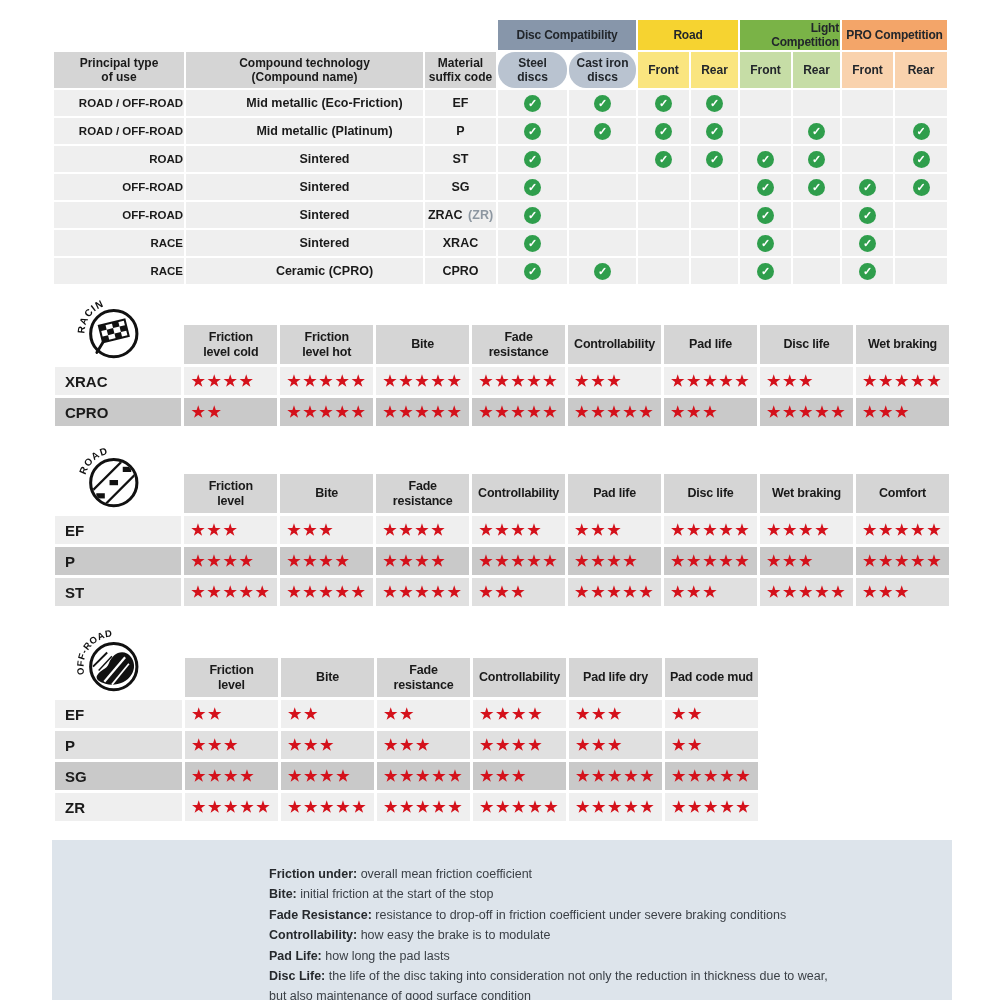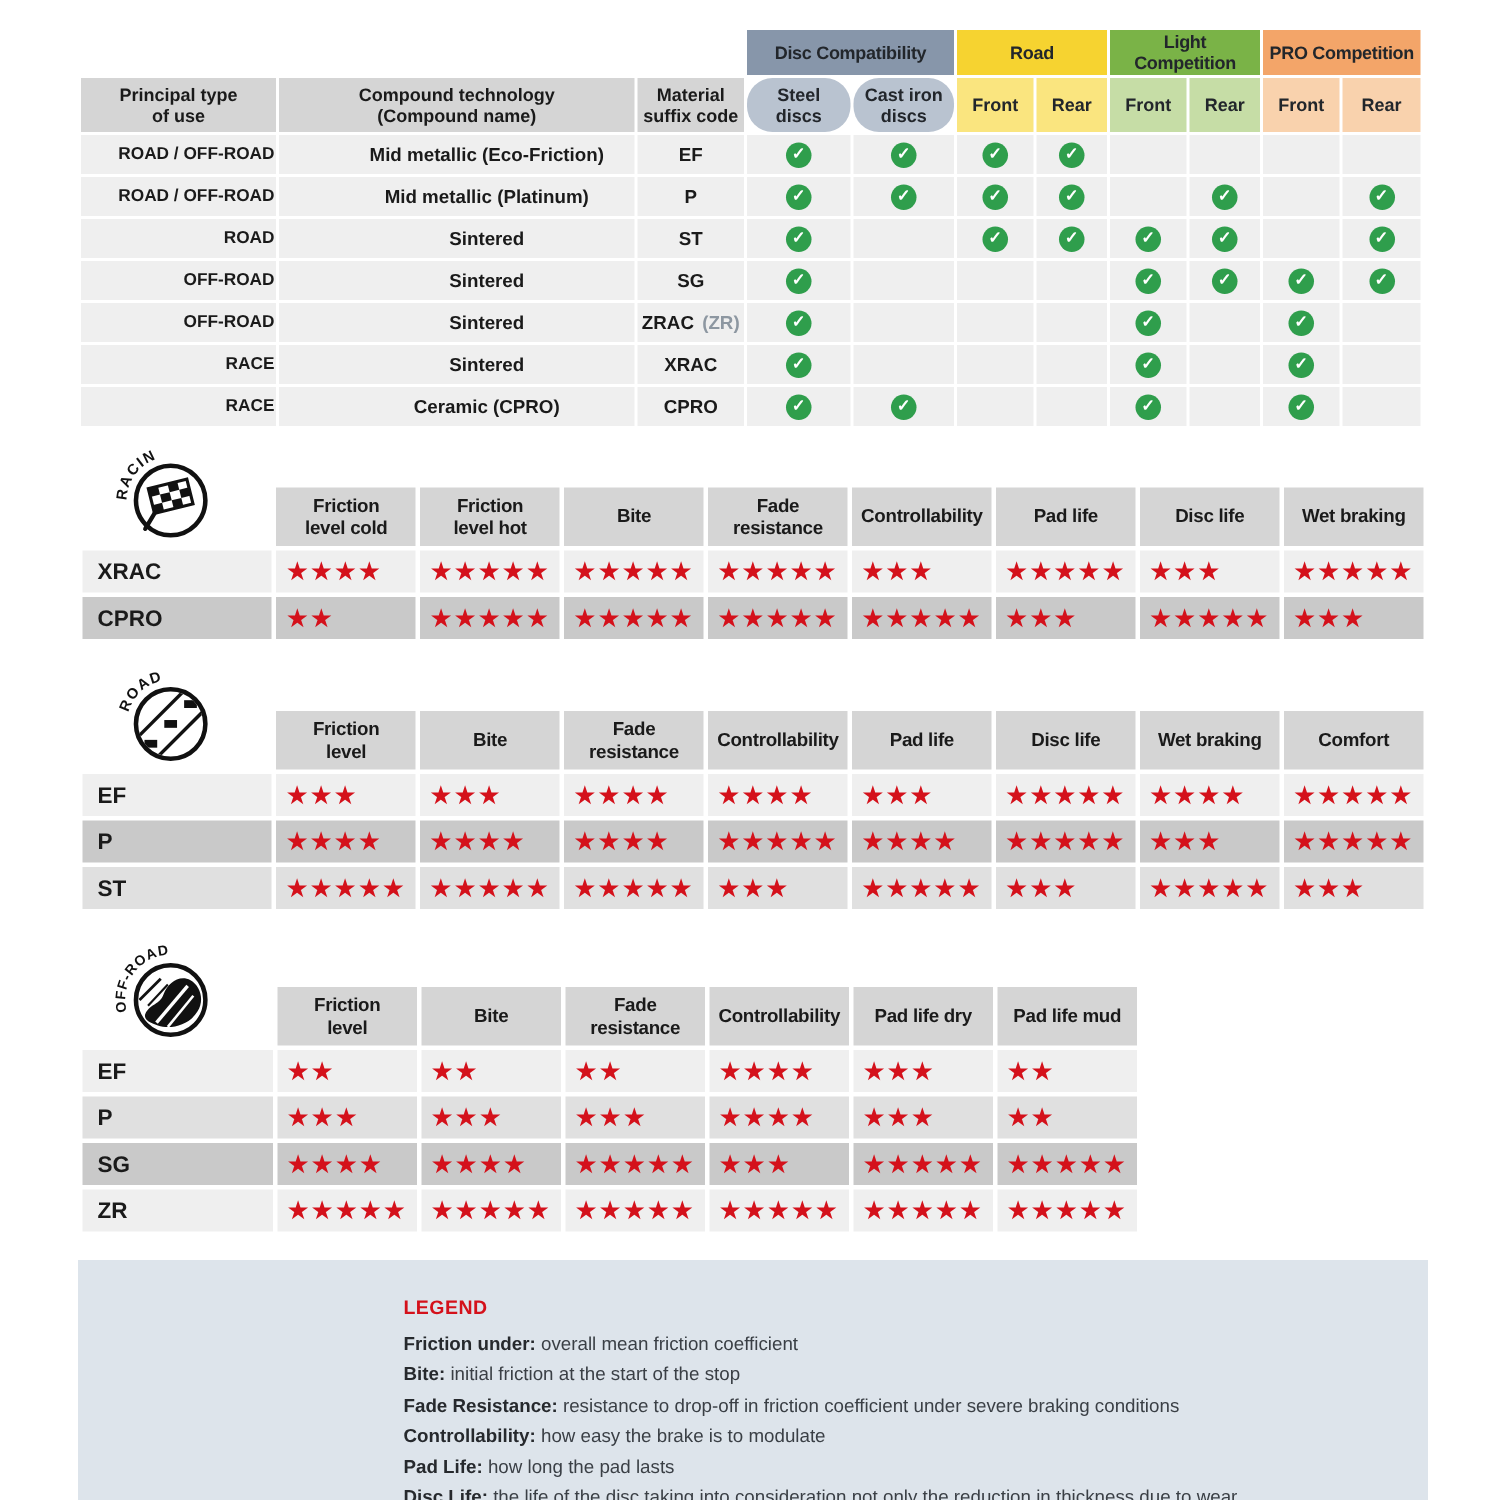--- a/index.html
+++ b/index.html
@@ -9,21 +9,21 @@
   table{border-collapse:separate;table-layout:fixed;}
   td{vertical-align:middle;text-align:center;font-weight:bold;overflow:hidden;}
 
   
   table.compat{border-spacing:2px;margin-top:16px;}
   .compat td{height:24px;font-size:12px;}
   .compat .corner-blank{background:transparent;}
   .compat .group{height:20px;font-size:12px;letter-spacing:-0.2px;color:#22262b;}
   .g-disc{background:var(--slate-header);}
   .g-road{background:var(--road-yellow);}
-  .g-light{background:var(--lc-green);}
+  .g-light{background:var(--lc-green);text-align:right;}
   .g-pro{background:var(--pro-orange);}
   .compat .hdr{background:var(--header-gray);height:34px;white-space:pre-line;line-height:1.2;font-size:12px;}
   .compat .sub{height:34px;white-space:pre-line;line-height:1.2;font-size:12px;color:#22262b;}
   .s-disc{background:var(--slate-sub);border-radius:17px;}
   .s-road{background:var(--road-yellow-sub);}
   .s-light{background:var(--lc-green-sub);}
   .s-pro{background:var(--pro-orange-sub);}
   .compat .use{background:var(--row-light);text-align:right;padding-left:9px;font-size:11.5px;}
   .compat .compound{background:var(--row-light);font-size:12.5px;padding-left:41px;}
   .compat .code{background:var(--row-light);font-size:12.5px;}
@@ -393,21 +393,21 @@
         <tbody>
           <tr>
             <td class="lbl-blank"></td>
             <td class="rhdr">Friction
 level</td>
             <td class="rhdr">Bite</td>
             <td class="rhdr">Fade
 resistance</td>
             <td class="rhdr">Controllability</td>
             <td class="rhdr">Pad life dry</td>
-            <td class="rhdr">Pad life mud</td>
+            <td class="rhdr">Pad code mud</td>
           </tr>
           <tr>
             <td class="rlabel shade-light">EF</td>
             <td class="rcell shade-light"><span class="stars">★★</span></td>
             <td class="rcell shade-light"><span class="stars">★★</span></td>
             <td class="rcell shade-light"><span class="stars">★★</span></td>
             <td class="rcell shade-light"><span class="stars">★★★★</span></td>
             <td class="rcell shade-light"><span class="stars">★★★</span></td>
             <td class="rcell shade-light"><span class="stars">★★</span></td>
           </tr>
@@ -436,21 +436,20 @@
             <td class="rcell shade-light"><span class="stars">★★★★★</span></td>
             <td class="rcell shade-light"><span class="stars">★★★★★</span></td>
             <td class="rcell shade-light"><span class="stars">★★★★★</span></td>
             <td class="rcell shade-light"><span class="stars">★★★★★</span></td>
           </tr>
         </tbody>
       </table>
   </div>
 
   <div class="legend">
-    <div class="legend-title">LEGEND</div>
     <div class="legend-items">
         <div class="legend-line"><span class="term">Friction under: </span><span class="desc">overall mean friction coefficient</span></div>
         <div class="legend-line"><span class="term">Bite: </span><span class="desc">initial friction at the start of the stop</span></div>
         <div class="legend-line"><span class="term">Fade Resistance: </span><span class="desc">resistance to drop-off in friction coefficient under severe braking conditions</span></div>
         <div class="legend-line"><span class="term">Controllability: </span><span class="desc">how easy the brake is to modulate</span></div>
         <div class="legend-line"><span class="term">Pad Life: </span><span class="desc">how long the pad lasts</span></div>
         <div class="legend-line"><span class="term">Disc Life: </span><span class="desc">the life of the disc taking into consideration not only the reduction in thickness due to wear,
 but also maintenance of good surface condition</span></div>
       </div>
   </div>

